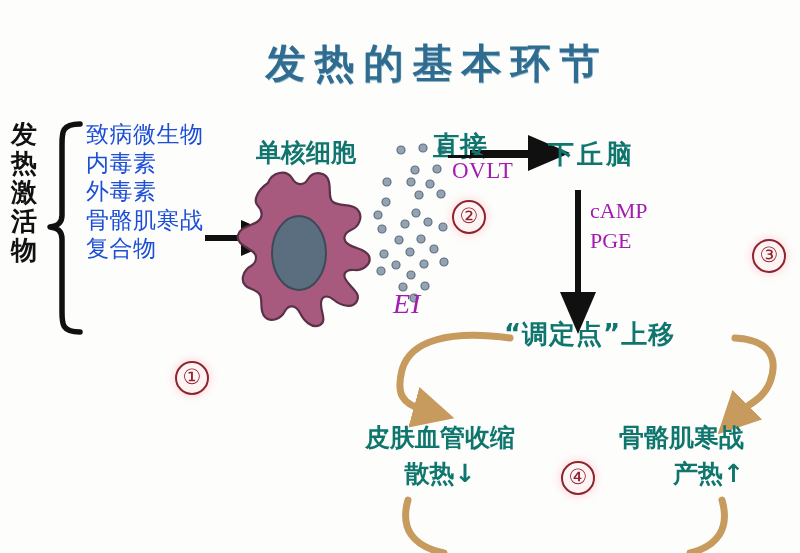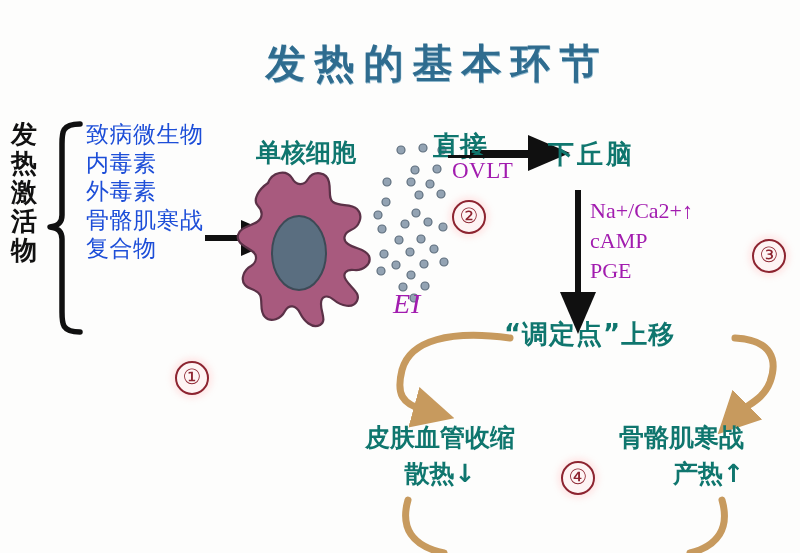--- a/index.html
+++ b/index.html
@@ -230,21 +230,20 @@
 
   <div class="abs lat" id="ei-label">EI</div>
 
   <div class="abs cn" id="direct-word">直接</div>
   <div class="abs" id="ovlt-rule"></div>
   <div class="abs lat" id="ovlt-word">OVLT</div>
 
   <div class="abs cn" id="hypo-label">下丘脑</div>
 
   <div class="abs lat" id="mediators">
-    <div>Na+/Ca2+↑</div>
     <div>cAMP</div>
     <div>PGE</div>
   </div>
 
   <div class="abs cn" id="setpoint">“调定点”上移</div>
 
   <div class="abs cn" id="skin-box">
     <div>皮肤血管收缩</div>
     <div>散热↓</div>
   </div>

